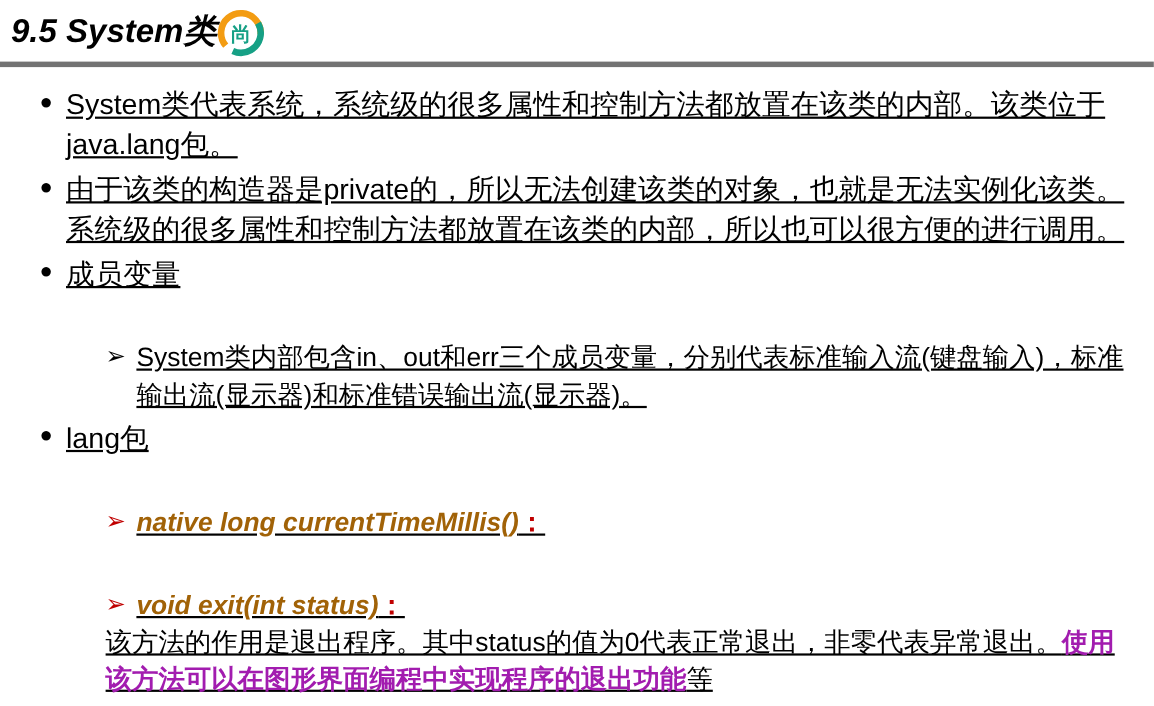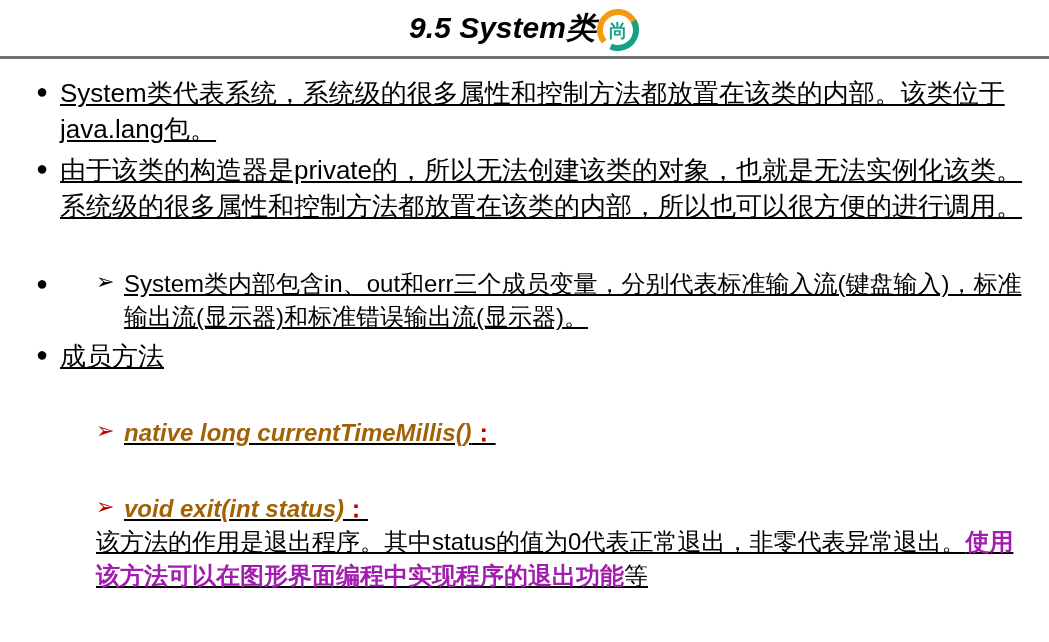--- a/index.html
+++ b/index.html
@@ -11,24 +11,24 @@
       font-family: "Microsoft YaHei", Arial, sans-serif;
       background: #ffffff;
       width: 1049px;
       height: 642px;
       padding: 0;
       position: relative;
       overflow: hidden;
     }
     .header {
       display: flex;
-      justify-content: center;
+      justify-content: flex-start;
       align-items: flex-start;
       padding: 8px 10px 4px 10px;
-      border-bottom: 3px solid #737373;
+      border-bottom: 5px solid #737373;
     }
     .title {
       font-size: 30px;
       font-weight: bold;
       color: #000;
       font-style: italic;
     }
     .logo {
       width: 44px;
       height: 44px;
@@ -133,28 +133,29 @@
 
 <div class="content">
   <ul class="level1">
     <li>
       <span>System类代表系统，系统级的很多属性和控制方法都放置在该类的内部。该类位于java.lang包。</span>
     </li>
     <li>
       <span>由于该类的构造器是private的，所以无法创建该类的对象，也就是无法实例化该类。系统级的很多属性和控制方法都放置在该类的内部，所以也可以很方便的进行调用。</span>
     </li>
     <li>
+      <span>成员变量</span>
       <ul class="level2">
         <li>
           <span>System类内部包含in、out和err三个成员变量，分别代表标准输入流(键盘输入)，标准输出流(显示器)和标准错误输出流(显示器)。</span>
         </li>
       </ul>
     </li>
     <li>
-      <span>成员方法</span>
+      <span>lang包</span>
       <ul class="level2">
         <li class="red-arrow">
           <span class="method-name">native long currentTimeMillis()</span><span class="method-colon">：</span>
         </li>
         <li class="red-arrow">
           <span class="method-name">void exit(int status)</span><span class="method-colon">：</span>
           <span class="method-desc">
             <span>该方法的作用是退出程序。其中status的值为0代表正常退出，非零代表异常退出。</span><span class="blue-text">使用该方法可以在图形界面编程中实现程序的退出功能</span><span>等</span>
           </span>
         </li>

